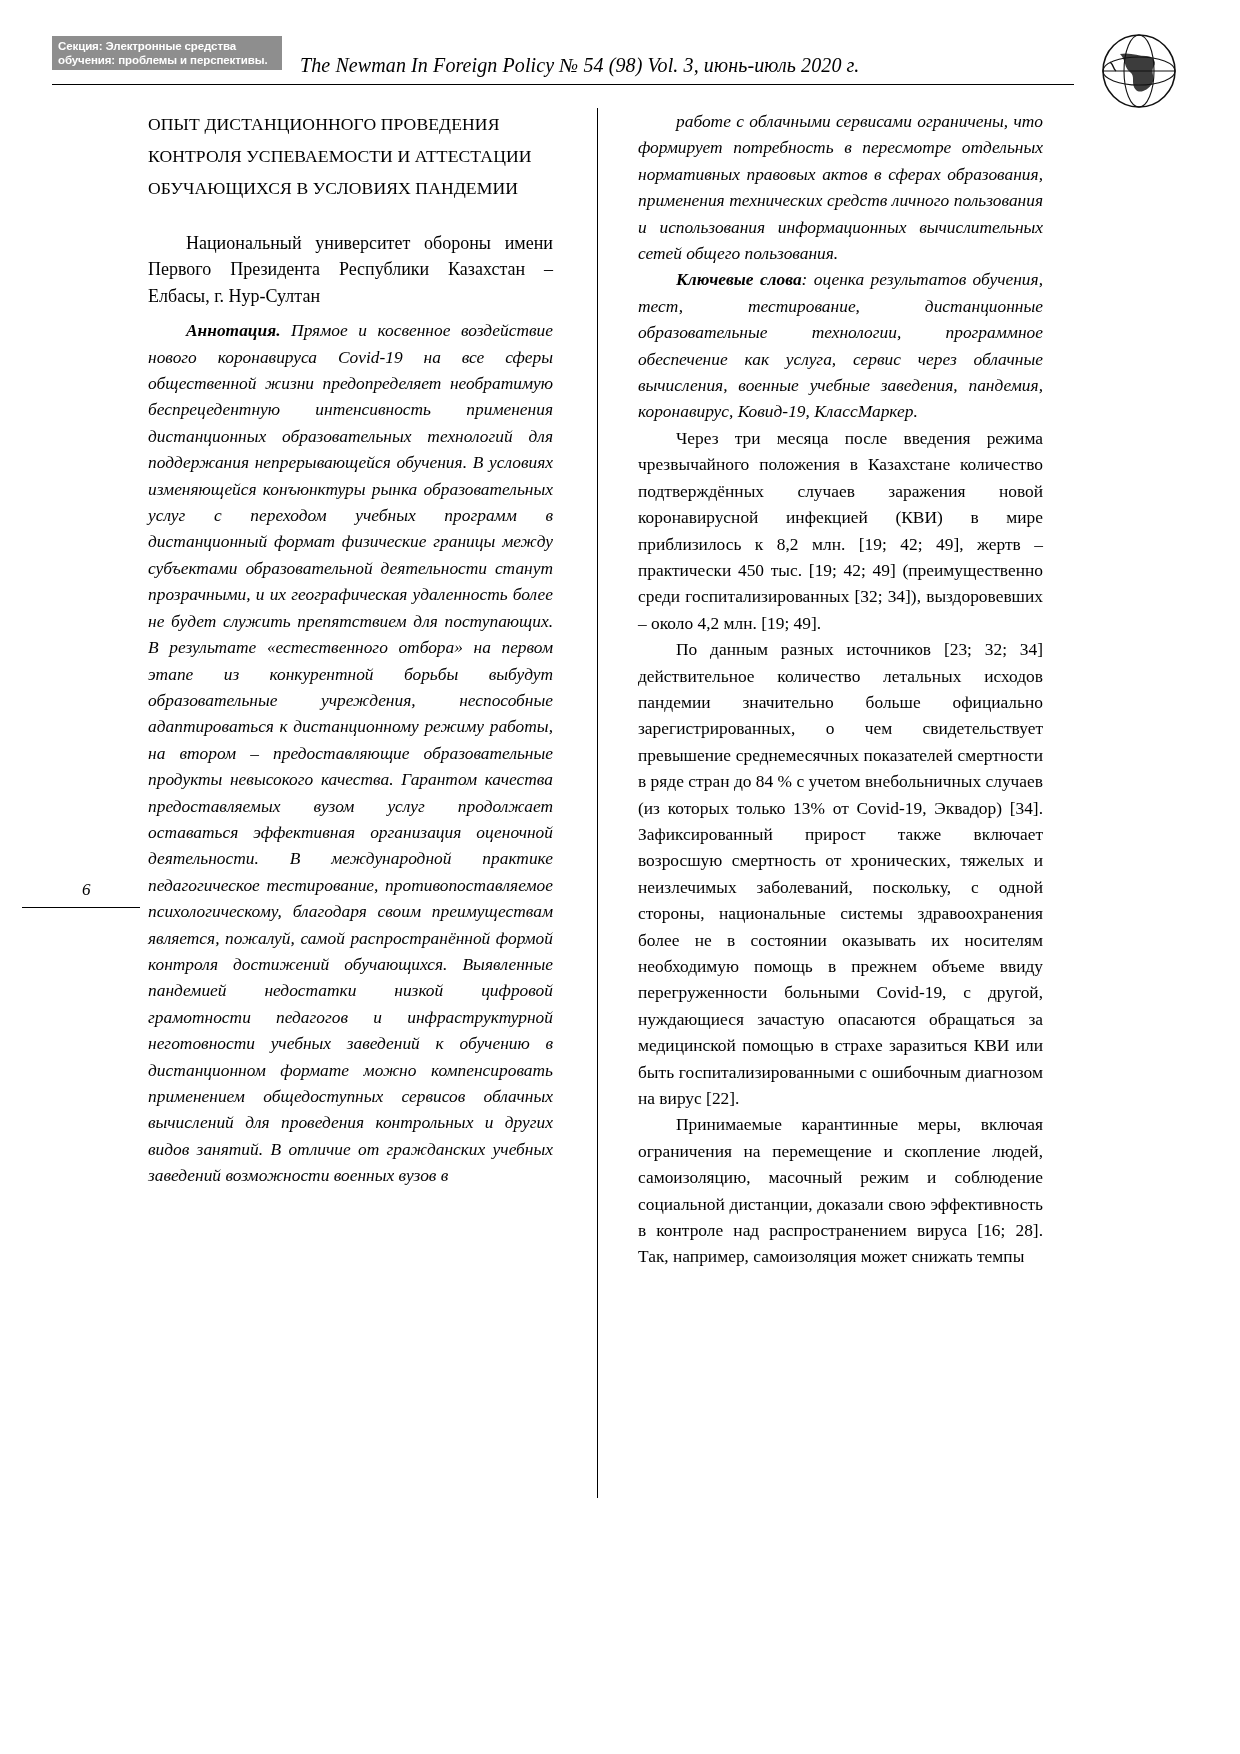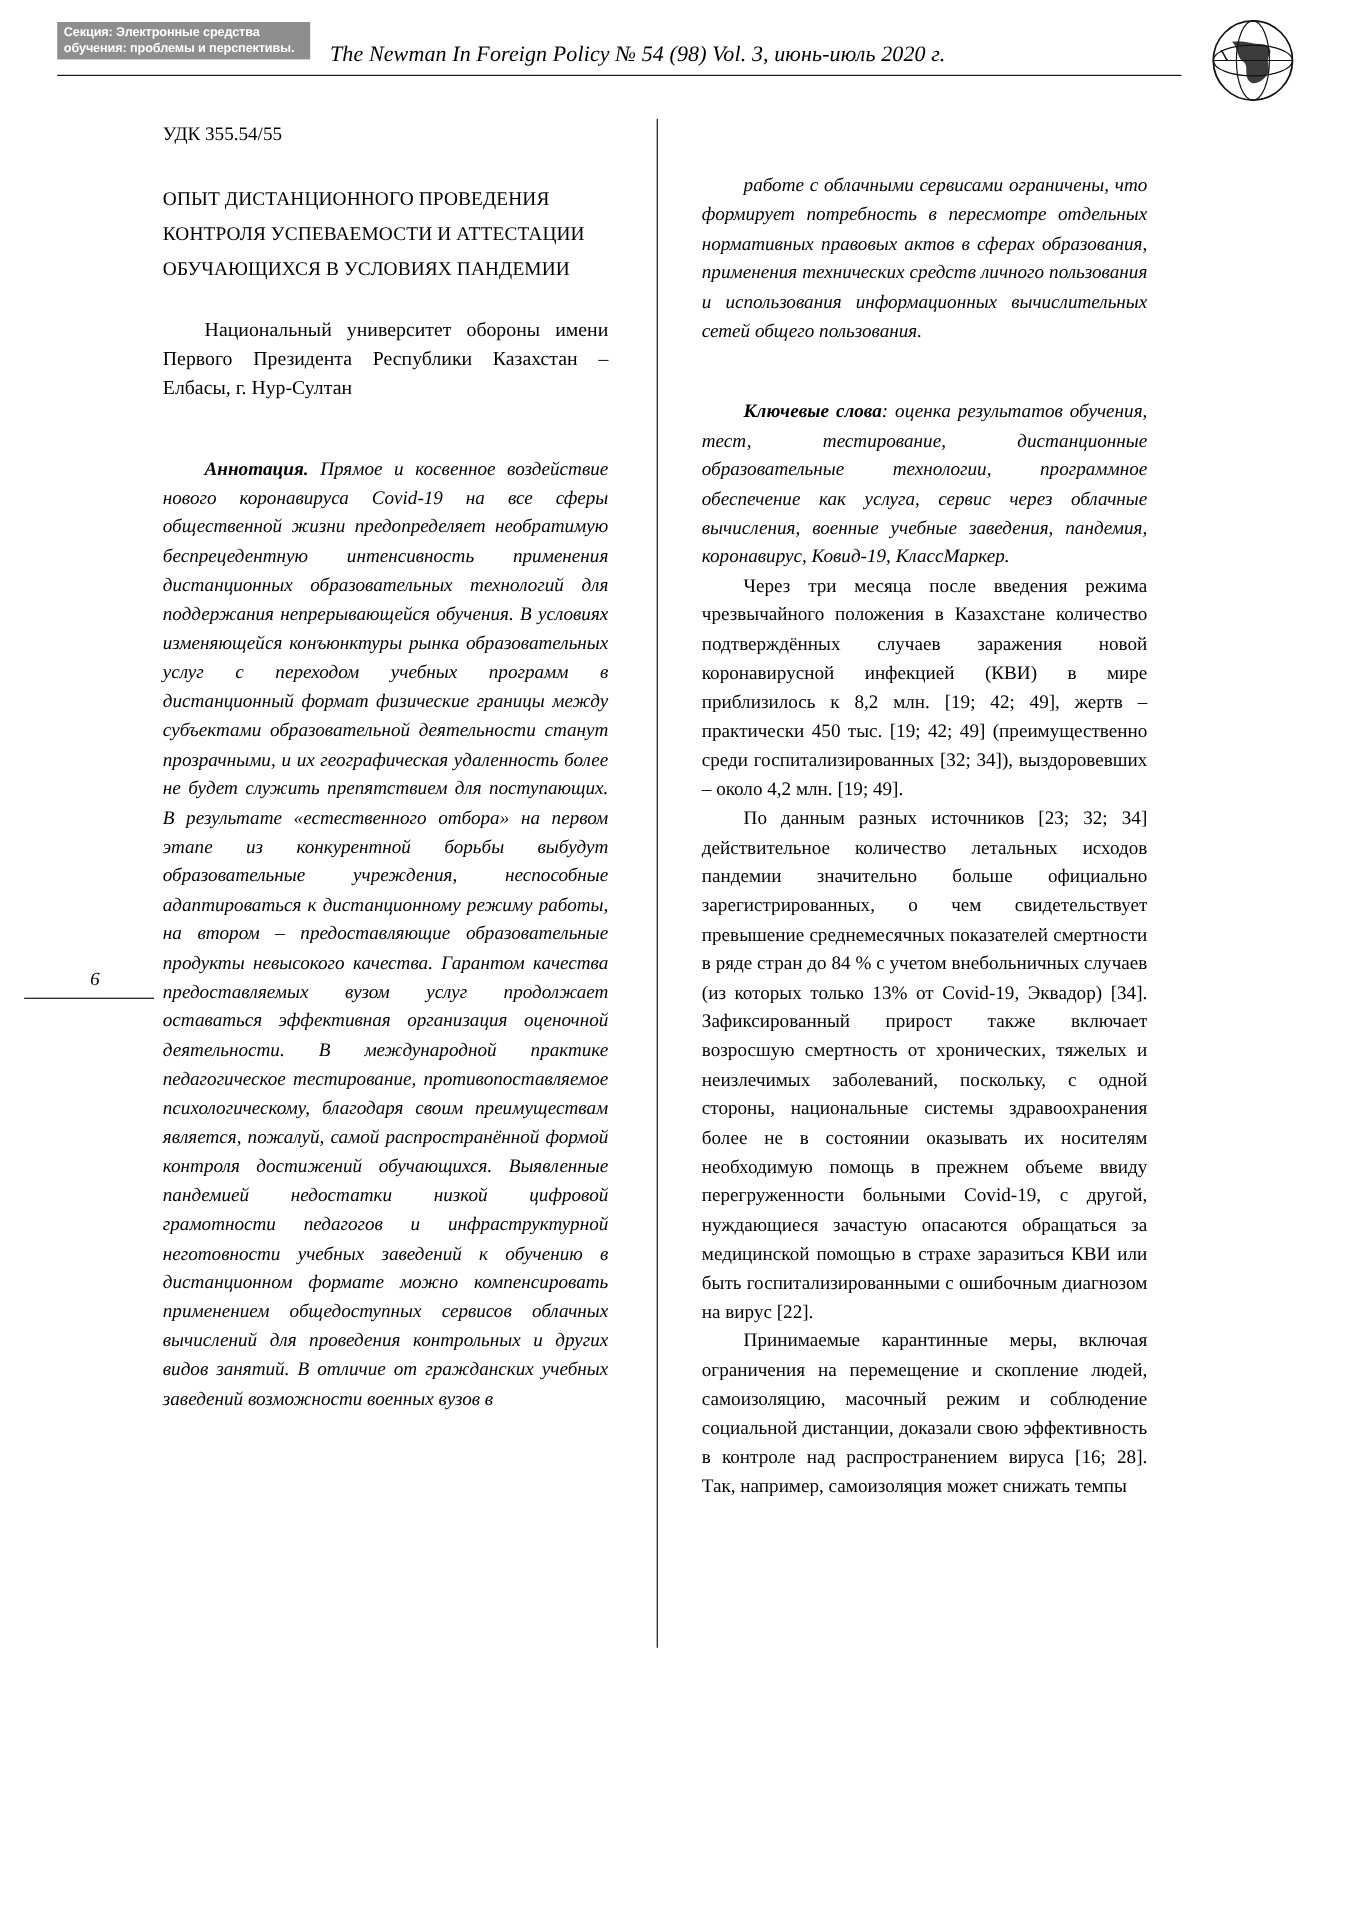--- a/index.html
+++ b/index.html
@@ -12,21 +12,21 @@
     height: 1754px;
     position: relative;
     font-family: "Liberation Serif", serif;
     color: #000000;
     overflow: hidden;
   }
 
   
   .header {
     position: absolute;
-    top: 16px;
+    top: 32px;
     left: 0;
     width: 1240px;
     height: 78px;
   }
   .section-tag {
     position: absolute;
     left: 52px;
     top: 4px;
     width: 220px;
     background: #8e8e8e;
@@ -125,21 +125,20 @@
     text-indent: 10px;
   }
   .univ {
     font-size: 18px;
     line-height: 26.4px;
     margin-bottom: 8px;
     text-indent: 38px;
   }
   .abstract, .keywords, .ital {
     font-style: italic;
-    margin-top: 47px;
   }
   .lead { font-weight: bold; font-style: italic; }
   .gap { }
 
   
   .folio {
     position: absolute;
     left: 82px;
     top: 880px;
     font-size: 17px;
@@ -173,21 +172,20 @@
 </div>
 
 <div class="folio">6</div>
 <div class="folio-rule"></div>
 
 <div class="page">
 
   <div class="divider"></div>
 
   <div class="col col-left">
-    <p class="udk">УДК 355.54/55</p>
 
     <p class="art-title">ОПЫТ ДИСТАНЦИОННОГО ПРОВЕДЕНИЯ КОНТРОЛЯ УСПЕВАЕМОСТИ И АТТЕСТАЦИИ ОБУЧАЮЩИХСЯ В УСЛОВИЯХ ПАНДЕМИИ</p>
 
 
 
     <p class="univ">Национальный университет обороны имени Первого Президента Республики Казахстан – Елбасы, г. Нур-Султан</p>
 
     <p class="abstract"><span class="lead">Аннотация.</span><span> Прямое и косвенное воздействие нового коронавируса Covid-19 на все сферы общественной жизни предопределяет необратимую беспрецедентную интенсивность применения дистанционных образовательных технологий для поддержания непрерывающейся обучения. В условиях изменяющейся конъюнктуры рынка образовательных услуг с переходом учебных программ в дистанционный формат физические границы между субъектами образовательной деятельности станут прозрачными, и их географическая удаленность более не будет служить препятствием для поступающих. В результате «естественного отбора» на первом этапе из конкурентной борьбы выбудут образовательные учреждения, неспособные адаптироваться к дистанционному режиму работы, на втором – предоставляющие образовательные продукты невысокого качества. Гарантом качества предоставляемых вузом услуг продолжает оставаться эффективная организация оценочной деятельности. В международной практике педагогическое тестирование, противопоставляемое психологическому, благодаря своим преимуществам является, пожалуй, самой распространённой формой контроля достижений обучающихся. Выявленные пандемией недостатки низкой цифровой грамотности педагогов и инфраструктурной неготовности учебных заведений к обучению в дистанционном формате можно компенсировать применением общедоступных сервисов облачных вычислений для проведения контрольных и других видов занятий. В отличие от гражданских учебных заведений возможности военных вузов в</span></p>
   </div>
 

